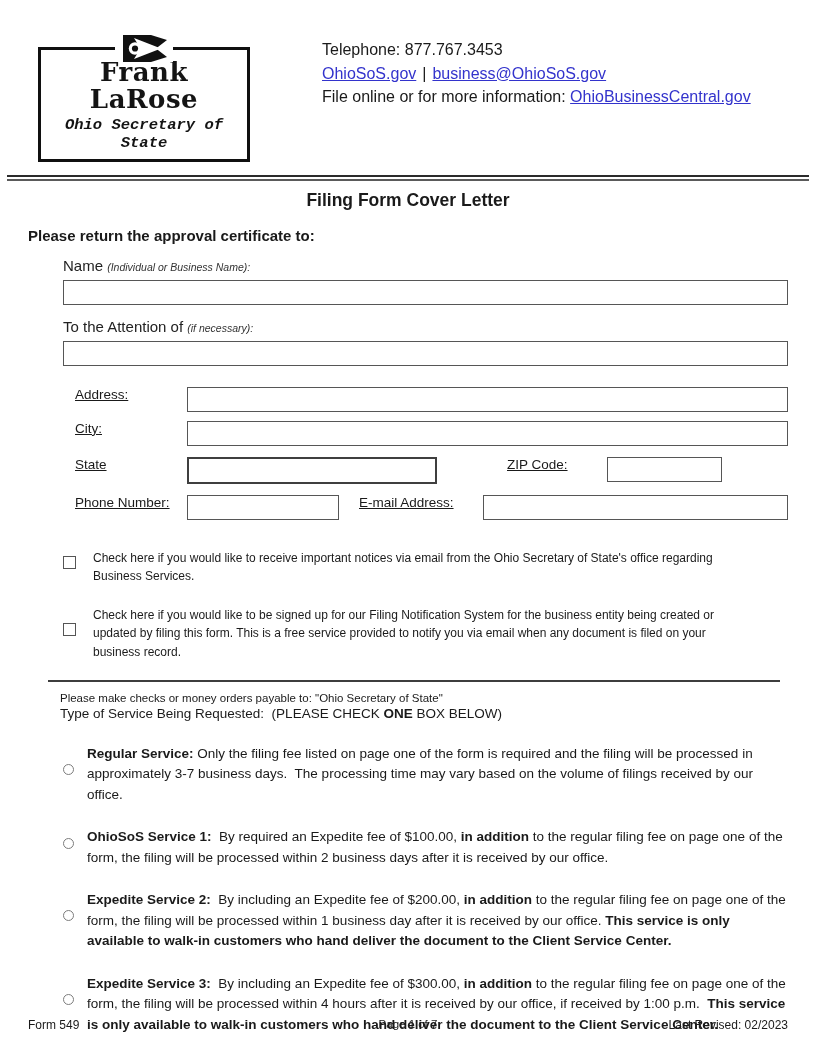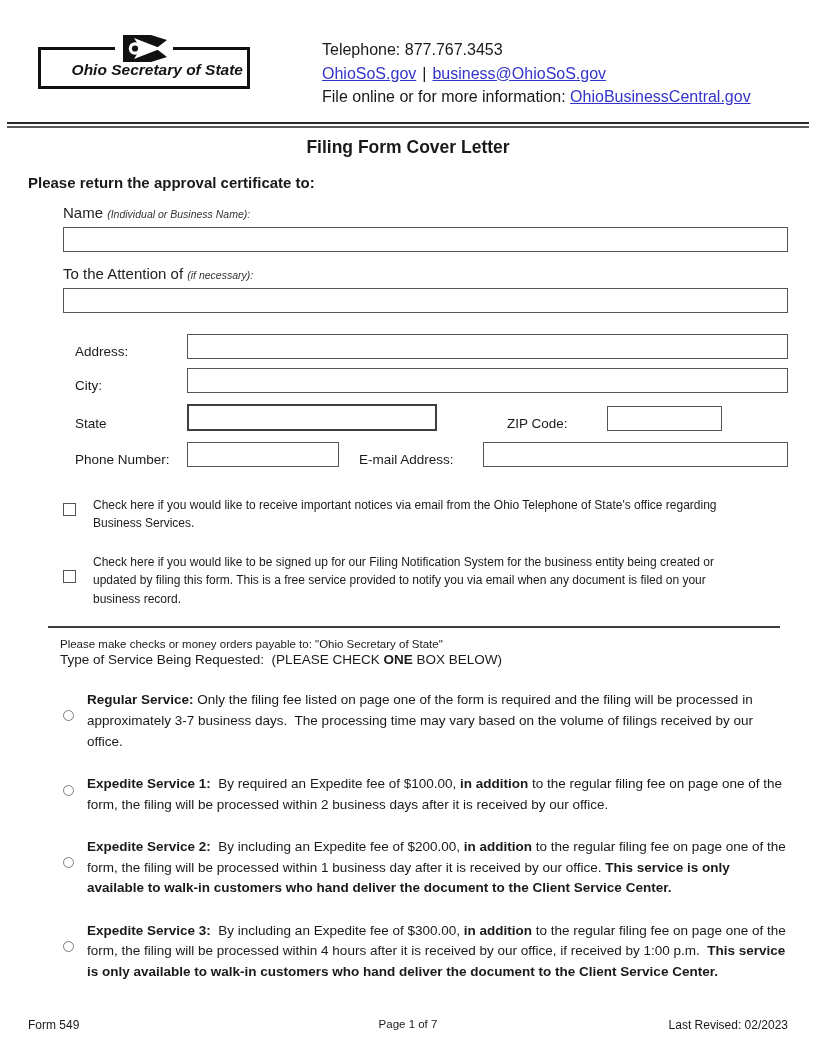--- a/index.html
+++ b/index.html
@@ -8,36 +8,36 @@
     width:816px; height:1056px; position:relative; overflow:hidden;
     font-family:"Liberation Sans", sans-serif; color:#1a1a1a;
   }
 
   
   .header { display:flex; padding:30px 0 0 38px; }
   .logo-wrap { position:relative; width:212px; }
   .logo-box { border:3px solid #101010; margin-top:17px; padding:9px 4px 7px; position:relative; background:#fff; }
   .flag-holder { position:absolute; top:-15px; left:50%; transform:translateX(-50%); background:#fff; padding:0 6px; line-height:0; }
   .logo-name { font-family:"DejaVu Serif", serif; font-weight:bold; font-size:26px; line-height:1.05; text-align:center; letter-spacing:.5px; color:#141414; }
-  .logo-sub  { font-family:Liberation Sans, sans-serif; font-style:italic; font-weight:bold; font-size:15.5px; text-align:right; margin-top:2px; color:#141414; }
+  .logo-sub  { font-family:Liberation Mono, monospace; font-style:italic; font-weight:bold; font-size:15.5px; text-align:center; margin-top:2px; color:#141414; }
   .contact { margin-left:72px; margin-top:8px; font-size:16px; line-height:23.5px; }
   .contact a { color:#3333cc; text-decoration:underline; }
   .link-sep { margin:0 6px; color:#1a1a1a; }
 
   
   .double-rule { margin:13px 7px 0; height:6px; border-top:2.5px solid #2b2b2b; border-bottom:2px solid #5a5a5a; }
   .doc-title { text-align:center; font-size:17.5px; font-weight:bold; margin-top:9px; }
   .return-heading { margin:16px 0 0 28px; font-size:15px; font-weight:bold; }
 
   
   .form-area { margin-left:63px; width:725px; }
   .field-label { margin-top:13px; font-size:15px; color:#222; }
   .field-label .hint { font-size:10.5px; font-style:italic; color:#333; }
   .wide-input { display:block; width:725px; height:25px; border:1.5px solid #565656; background:#fff; margin-top:6px; font-size:13px; padding:0 6px; border-radius:0; }
-  .frow { display:flex; align-items:flex-end; }
+  .frow { display:flex; align-items:flex-start;text-decoration:underline; }
   .frow-address { margin-top:21px; }
   .frow-city  { margin-top:9px; }
   .frow-state { margin-top:11px; }
   .frow-phone { margin-top:11px; }
   .flabel { width:124px; padding-left:12px; font-size:13.5px; flex:none; }
   .line-input { height:25px; border:1.5px solid #565656; background:#fff; font-size:13px; padding:0 6px; border-radius:0; }
   .grow { flex:1; }
   .state-input { width:250px; height:27px; border:2px solid #3f3f3f; }
   .zip-label { margin-left:70px; width:86px; font-size:13.5px; flex:none; }
   .zip-input { width:115px; margin-left:14px; flex:none; }
@@ -79,20 +79,21 @@
   <div class="logo-wrap">
     <div class="logo-box">
       <span class="flag-holder">
         <svg width="46" height="27" viewBox="0 0 46 27">
           <polygon points="2,0 30,0 46,5 35,13.5 46,22 30,27 2,27" fill="#111"></polygon>
           <polygon points="13,3 40,13.5 13,24 19.5,13.5" fill="#fff"></polygon>
           <circle cx="14" cy="13.5" r="6.2" fill="#fff"></circle>
           <circle cx="14" cy="13.5" r="3.1" fill="#111"></circle>
         </svg>
       </span>
+      <div class="logo-name">Frank LaRose</div>
       <div class="logo-sub">Ohio Secretary of State</div>
     </div>
   </div>
   <div class="contact">
     <div>Telephone: 877.767.3453</div>
     <div>
       <a href="#">OhioSoS.gov</a><span class="link-sep">|</span><a href="#">business@OhioSoS.gov</a>
     </div>
     <div>
       <span>File online or for more information: </span><a href="#">OhioBusinessCentral.gov</a>
@@ -139,21 +140,21 @@
   <div class="frow frow-phone">
     <div class="flabel">Phone Number:</div>
     <input class="line-input phone-input" type="text" value="" style="">
     <div class="email-label">E-mail Address:</div>
     <input class="line-input email-input" type="text" value="" style="">
   </div>
 </div>
 
 <div class="checkbox-row first">
   <div class="checkbox"></div>
-  <div class="checkbox-text">Check here if you would like to receive important notices via email from the Ohio Telephone of State's office regarding Business Services.</div>
+  <div class="checkbox-text">Check here if you would like to receive important notices via email from the Ohio Secretary of State's office regarding Business Services.</div>
 </div>
 
 <div class="checkbox-row second">
   <div class="checkbox"></div>
   <div class="checkbox-text">Check here if you would like to be signed up for our Filing Notification System for the business entity being created or updated by filing this form. This is a free service provided to notify you via email when any document is filed on your business record.</div>
 </div>
 
 <div class="section-divider"></div>
 
 <div class="payment-note">Please make checks or money orders payable to: "Ohio Secretary of State"</div>
@@ -164,21 +165,21 @@
   <div class="service-item">
     <div class="radio-col">
         <div class="radio"></div>
       </div>
     <div class="svc-text"><b>Regular Service:</b><span> Only the filing fee listed on page one of the form is required and the filing will be processed in approximately 3-7 business days.  The processing time may vary based on the volume of filings received by our office.</span></div>
   </div>
   <div class="service-item">
     <div class="radio-col">
         <div class="radio two-line"></div>
       </div>
-    <div class="svc-text"><b>Expedite Service 1:</b><span>  By required an Expedite fee of $100.00, </span><b>in addition</b><span> to the regular filing fee on page one of the form, the filing will be processed within 2 business days after it is received by our office.</span></div>
+    <div class="svc-text"><b>OhioSoS Service 1:</b><span>  By required an Expedite fee of $100.00, </span><b>in addition</b><span> to the regular filing fee on page one of the form, the filing will be processed within 2 business days after it is received by our office.</span></div>
   </div>
   <div class="service-item">
     <div class="radio-col">
         <div class="radio"></div>
       </div>
     <div class="svc-text"><b>Expedite Service 2:</b><span>  By including an Expedite fee of $200.00, </span><b>in addition</b><span> to the regular filing fee on page one of the form, the filing will be processed within 1 business day after it is received by our office. </span><b>This service is only available to walk-in customers who hand deliver the document to the Client Service Center.</b></div>
   </div>
   <div class="service-item">
     <div class="radio-col">
         <div class="radio"></div>

